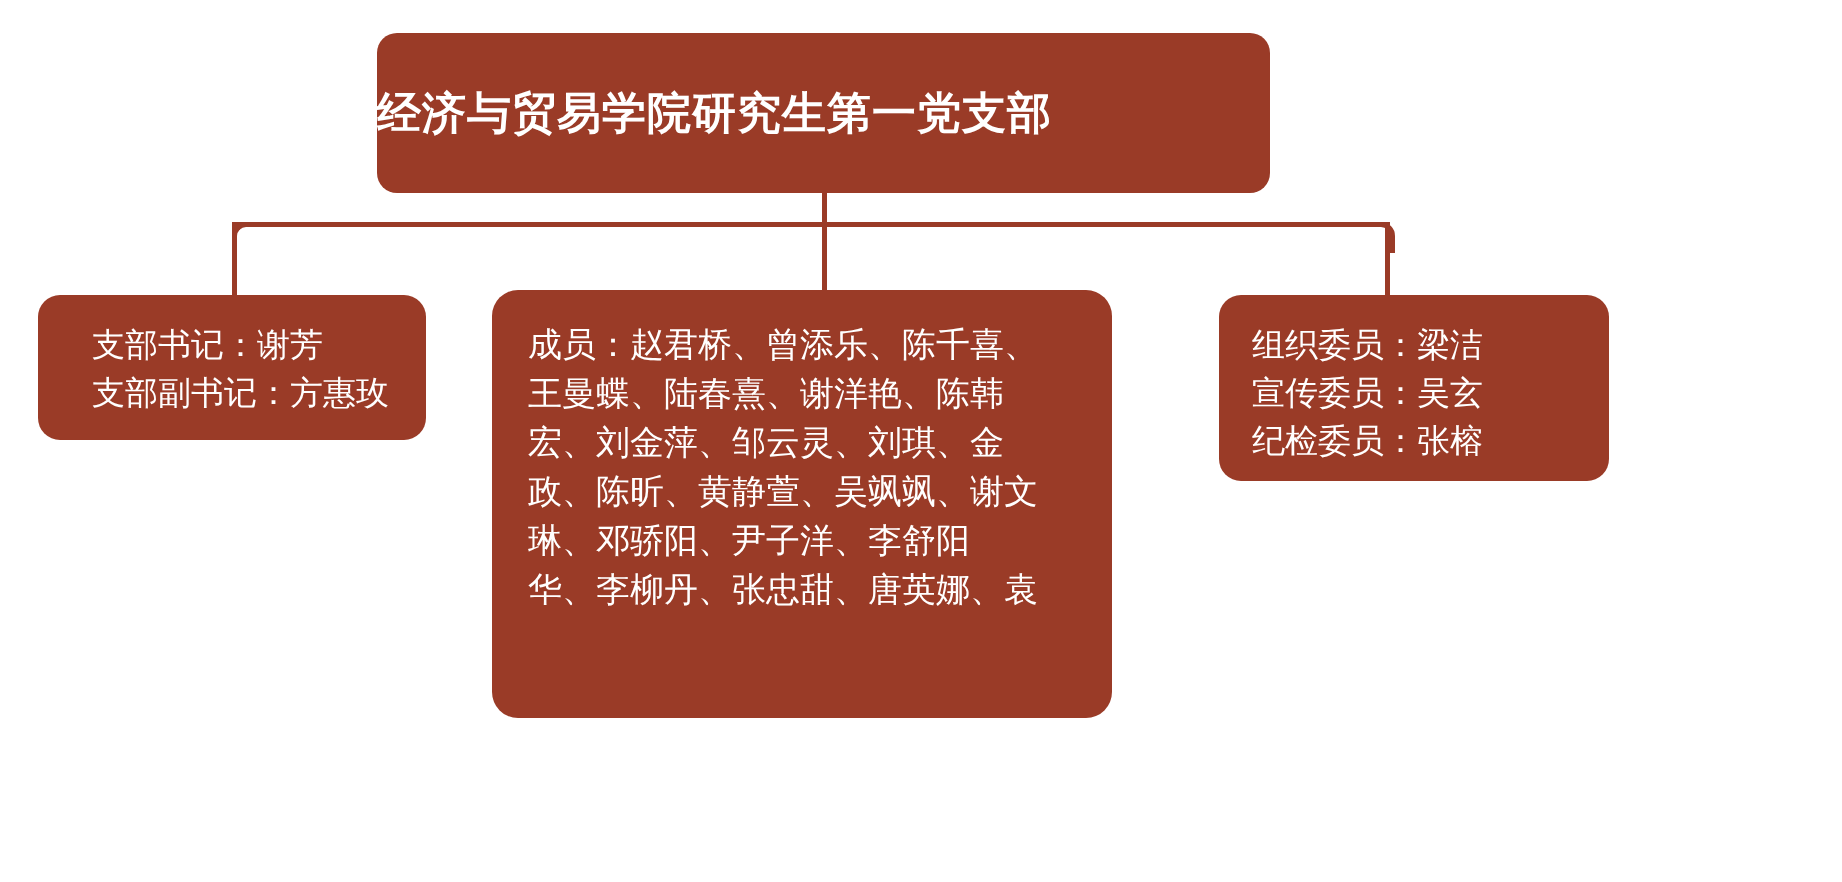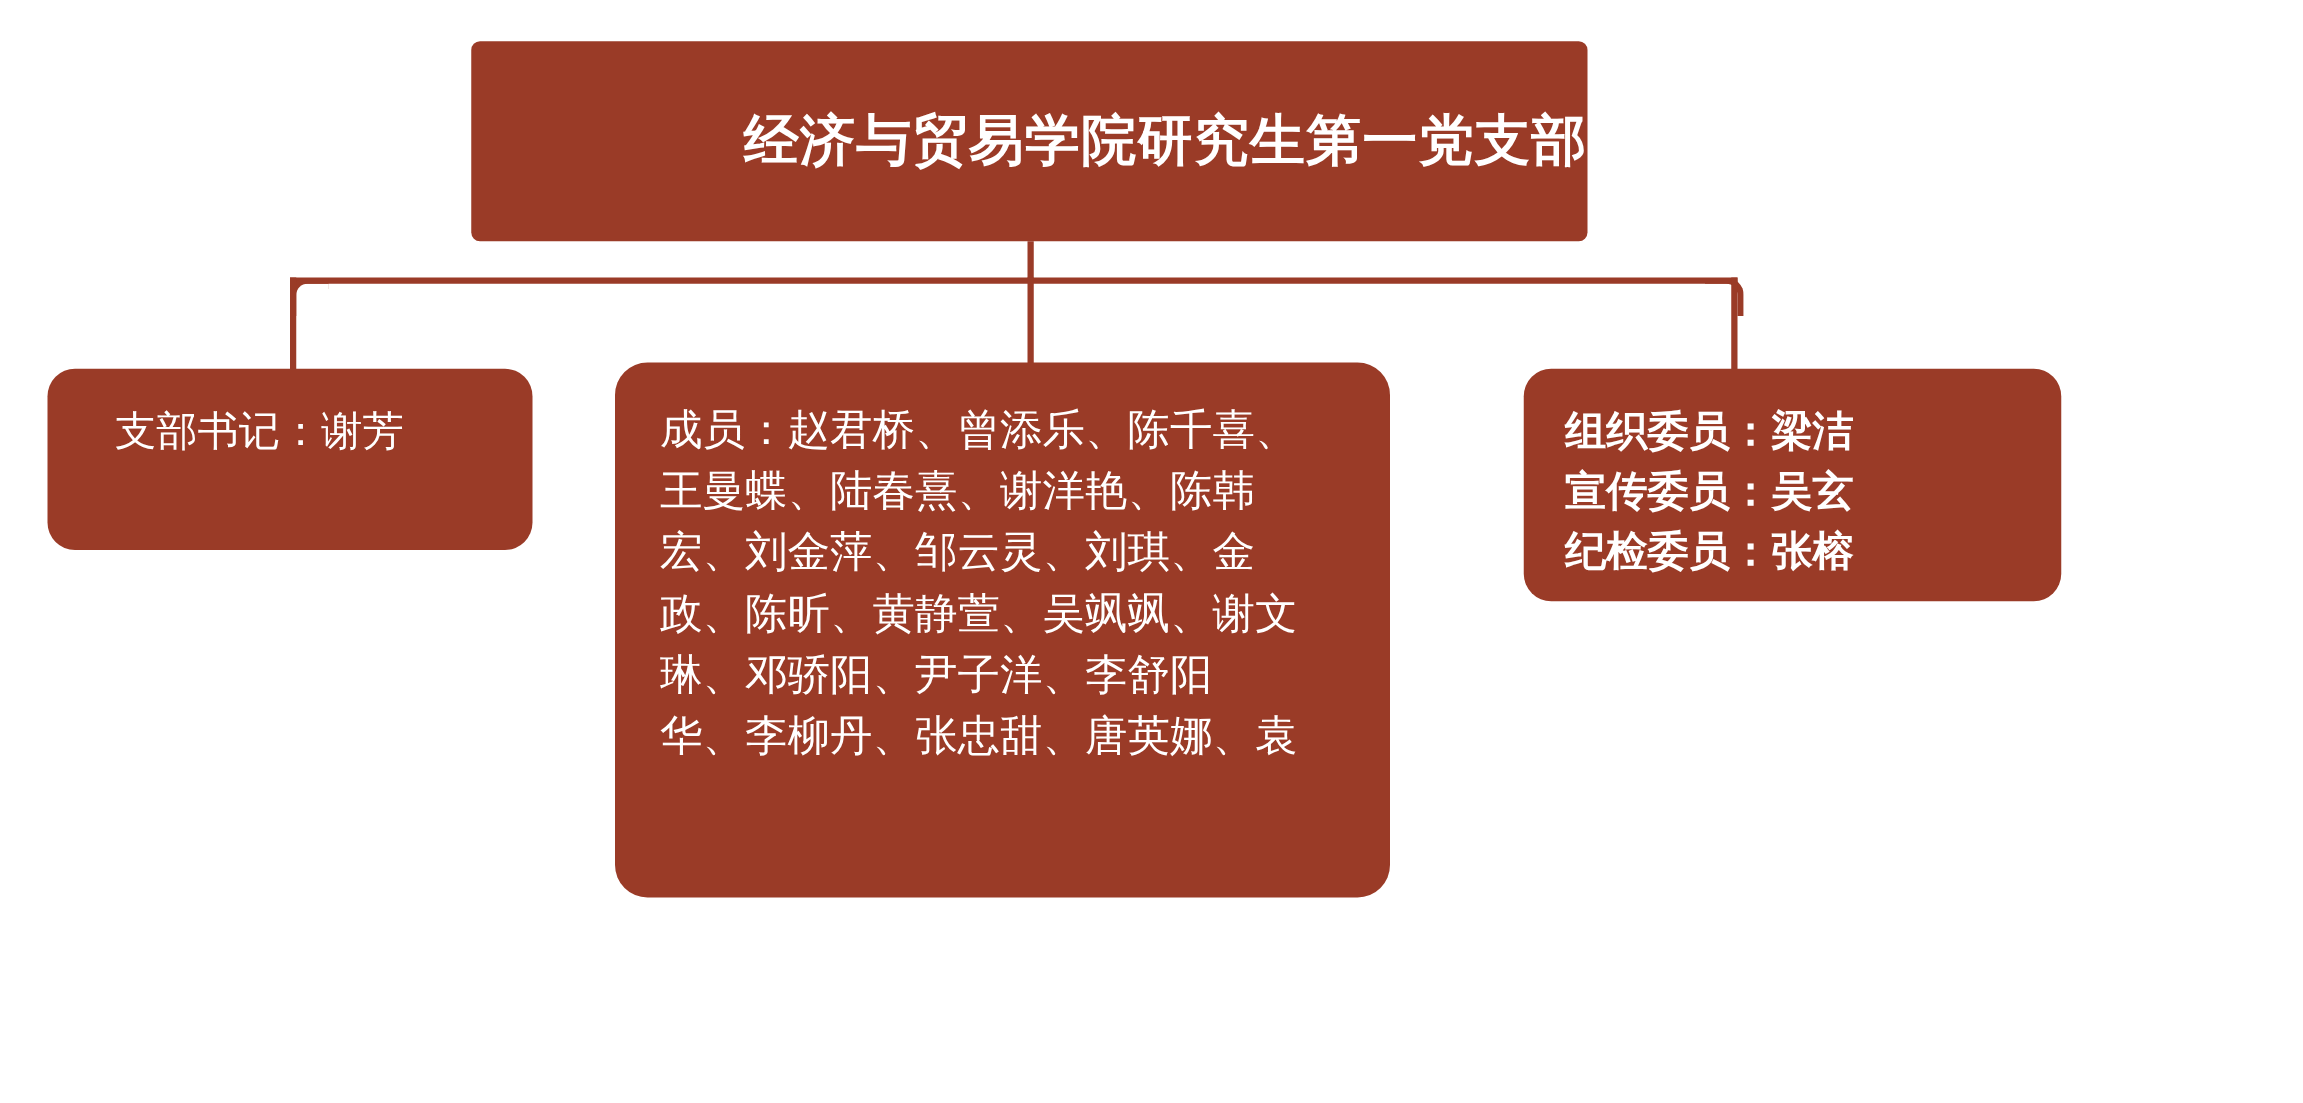--- a/index.html
+++ b/index.html
@@ -84,24 +84,24 @@
     background: #9a3b27;
     color: #ffffff;
     box-sizing: border-box;
   }
 
   .node-root {
     left: 377px;
     top: 33px;
     width: 893px;
     height: 160px;
-    border-radius: 7px;
+    border-radius: 20px;
     display: flex;
     align-items: center;
-    justify-content: flex-end;
+    justify-content: flex-start;
     text-align: center;
   }
   .node-root .node-title {
     font-size: 44px;
     font-weight: bold;
     letter-spacing: 1px;
     line-height: 1.2;
     white-space: nowrap;
   }
 
@@ -119,25 +119,24 @@
     top: 290px;
     width: 620px;
     height: 428px;
     border-radius: 26px;
     padding: 30px 34px 0 36px;
   }
 
   .node-committee {
     left: 1219px;
     top: 295px;
-    width: 430px;
+    width: 390px;
     height: 186px;
     border-radius: 22px;
     padding: 26px 0 0 33px;
-    font-weight: bold;
   }
 
   .line {
     font-size: 33px;
     line-height: 48px;
     white-space: nowrap;
   }
   .node-members .line {
     font-size: 34px;
     line-height: 49px;
@@ -156,20 +155,21 @@
   <div class="connector conn-bus-cap-left"></div>
   <div class="connector conn-drop-center"></div>
   <div class="connector conn-bus-cap-right"></div>
 
   <div class="node node-root">
     <div class="node-title">经济与贸易学院研究生第一党支部</div>
   </div>
 
   <div class="node node-leaders">
     <div class="line">支部书记：谢芳</div>
+    <div class="line">支部副书记：方惠玫</div>
   </div>
 
   <div class="node node-members">
     <div class="line">成员：赵君桥、曾添乐、陈千喜、</div>
     <div class="line">王曼蝶、陆春熹、谢洋艳、陈韩</div>
     <div class="line">宏、刘金萍、邹云灵、刘琪、金</div>
     <div class="line">政、陈昕、黄静萱、吴飒飒、谢文</div>
     <div class="line">琳、邓骄阳、尹子洋、李舒阳</div>
     <div class="line">华、李柳丹、张忠甜、唐英娜、袁</div>
   </div>

